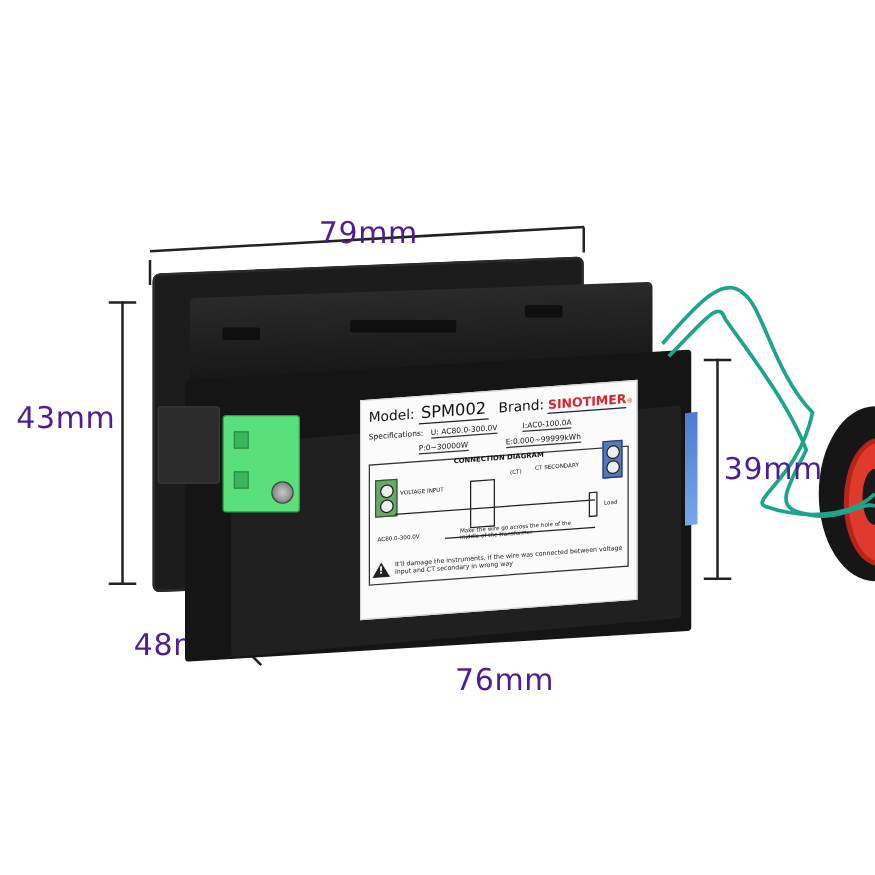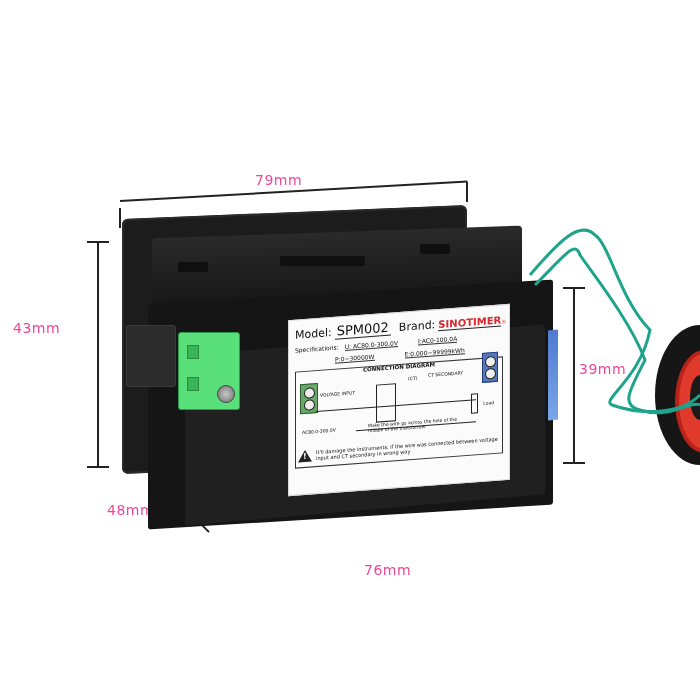--- a/index.html
+++ b/index.html
@@ -1,19 +1,19 @@
 <!DOCTYPE html>
 <html><head>
   <meta charset="utf-8">
   <style>
     html, body { margin: 0; padding: 0; background: #ffffff; }
     body { width: 700px; height: 700px; position: relative; overflow: hidden;
            font-family: "DejaVu Sans", sans-serif; }
 
-    .dim-text { position: absolute; font-size: 14px; color: #ec4899; letter-spacing: 0.5px; }
+    .dim-text { position: absolute; font-size: 24px; color: #4c1d95; letter-spacing: 0.5px; }
     .dim-line { position: absolute; background: #222; }
 
     
     .bezel { position: absolute; left: 122px; top: 212px; width: 345px; height: 255px;
              background: #1c1c1c; border-radius: 6px; transform: skewY(-2.3deg);
              box-shadow: inset 0 0 0 2px #2b2b2b; }
     .top-face { position: absolute; left: 152px; top: 232px; width: 370px; height: 70px;
                 background: linear-gradient(#2a2a2a, #161616); transform: skewY(-2deg);
                 border-radius: 4px; }
     .top-tab { position: absolute; background: #0f0f0f; height: 10px; border-radius: 2px; }
@@ -84,21 +84,21 @@
 
 <div class="dim-line" style="left:97px; top:241px; width:1.5px; height:226px;"></div>
 <div class="dim-line" style="left:87px; top:241px; width:22px; height:1.5px;"></div>
 <div class="dim-line" style="left:87px; top:466px; width:22px; height:1.5px;"></div>
 <div class="dim-text" style="left:13px; top:320px;">43mm</div>
 
 <div class="dim-line" style="left:130px; top:452px; width:112px; height:1.5px; transform: rotate(45deg); transform-origin:left center;"></div>
 <div class="dim-text" style="left:107px; top:502px;">48mm</div>
 
 <div class="dim-line" style="left:228px; top:522px; width:290px; height:1.5px; transform: rotate(-4deg); transform-origin:left center;"></div>
-<div class="dim-text" style="left:364px; top:530px;margin-top:32px;">76mm</div>
+<div class="dim-text" style="left:364px; top:530px;">76mm</div>
 
 <div class="dim-line" style="left:573px; top:287px; width:1.5px; height:176px;"></div>
 <div class="dim-line" style="left:563px; top:287px; width:22px; height:1.5px;"></div>
 <div class="dim-line" style="left:563px; top:462px; width:22px; height:1.5px;"></div>
 
 <div class="bezel"></div>
 <div class="top-face"></div>
 <div class="top-tab" style="left:178px; top:262px; width:30px;"></div>
 <div class="top-tab" style="left:280px; top:256px; width:85px;"></div>
 <div class="top-tab" style="left:420px; top:244px; width:30px;"></div>

